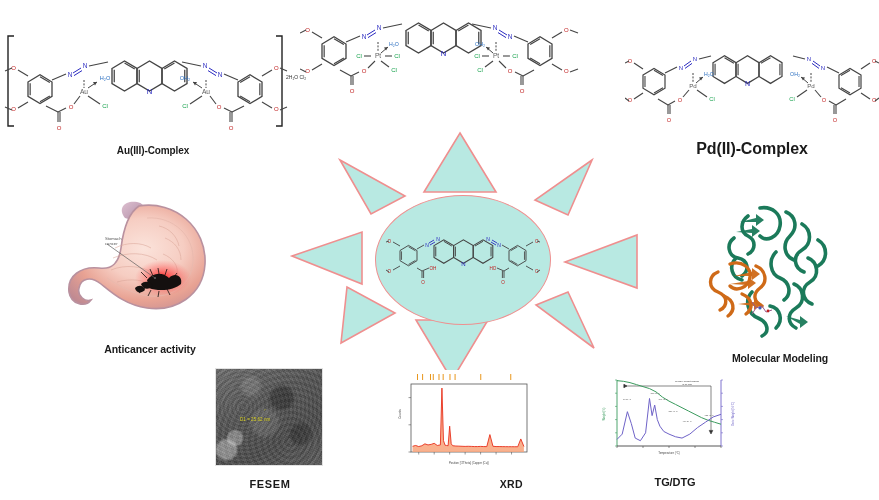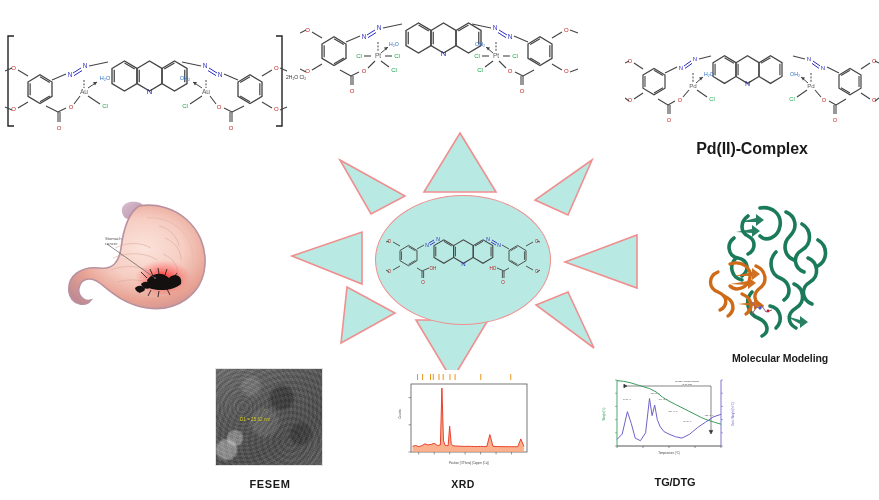--- a/index.html
+++ b/index.html
@@ -169,20 +169,21 @@
       <line x1="206" y1="74" x2="212" y2="82" stroke="#444" stroke-width="1.1"></line>
       <text x="215" y="87" font-size="6" fill="#c02020" text-anchor="middle" font-family="Liberation Sans, sans-serif">O</text>
       <line x1="220" y1="86" x2="228" y2="90" stroke="#444" stroke-width="1.1"></line>
       <line x1="228" y1="90" x2="240" y2="84" stroke="#444" stroke-width="1.1"></line>
       <line x1="228" y1="90" x2="228" y2="100" stroke="#444" stroke-width="1.1"></line>
       <line x1="226" y1="90" x2="226" y2="100" stroke="#444" stroke-width="1.1"></line>
       <text x="227" y="108" font-size="6" fill="#c02020" text-anchor="middle" font-family="Liberation Sans, sans-serif">O</text>
     </svg>
     <div style="position:absolute;left:282px;top:52px;font-size:5px;color:#333;white-space:nowrap;">2H₂O Cl₂</div>
   </div>
+  <div class="caption" style="left:4px;top:145px;width:298px;font-size:10px;">Au(III)-Complex</div>
 
   <div class="panel" id="pt-complex" style="left:300px;top:4px;width:290px;height:90px;">
     <svg width="290" height="90" viewBox="0 0 290 90">
       <g transform="translate(106,4) scale(1.25)">
           <use href="#acridine-core"></use>
         </g>
 
       <g transform="translate(22,28) scale(1.2)">
           <use href="#aryl-arm"></use>
         </g>
@@ -454,20 +455,21 @@
           <path d="M104,99 L103,105"></path>
         <path d="M112,97 L115,103"></path>
       </g>
 
       <line x1="52" y1="52" x2="100" y2="86" stroke="#5d5d5d" stroke-width=".7"></line>
       <circle cx="100" cy="86" r="1.1" fill="#5d5d5d"></circle>
       <text x="50" y="48" font-size="4.2" fill="#555" text-anchor="start" font-family="Liberation Sans, sans-serif">Stomach</text>
       <text x="50" y="53" font-size="4.2" fill="#555" text-anchor="start" font-family="Liberation Sans, sans-serif">cancer</text>
     </svg>
   </div>
+  <div class="caption" style="left:40px;top:343px;width:220px;font-size:10.5px;">Anticancer activity</div>
 
   <div class="panel" id="modeling-panel" style="left:690px;top:196px;width:180px;height:150px;">
     <svg width="180" height="150" viewBox="0 0 180 150">
       <g fill="none" stroke="#1b7a5a" stroke-width="3.6" stroke-linecap="round">
 
         <path d="M58,20 C50,26 50,36 58,40 C66,44 66,54 58,58"></path>
         <path d="M70,12 C82,10 92,18 90,30 C88,42 76,46 70,40"></path>
         <path d="M96,16 C106,20 108,32 100,40 C92,48 94,60 104,64"></path>
         <path d="M44,42 C36,48 38,60 48,62 C58,64 60,74 52,80"></path>
         <path d="M112,28 C122,34 122,48 112,54 C102,60 104,72 114,76"></path>
@@ -551,21 +553,21 @@
           <line x1="118.53333333333333" x2="118.53333333333333" y1="82" y2="84.5"></line>
         </g>
 
       <polygon id="xrd-area" fill="#f8a37a" opacity=".85" points="19.55,82 19.55,76.29 22.64,75.47 25.73,76.56 28.83,75.74 31.92,73.84 35.01,74.93 38.11,74.38 41.20,73.30 44.29,75.47 47.39,74.93 48.93,18.08 50.48,70.58 52.03,75.20 53.57,75.47 55.12,75.74 56.67,56.16 58.21,73.84 59.76,75.74 62.85,76.02 65.95,76.15 69.04,76.29 72.13,76.42 75.23,76.29 78.32,76.42 81.41,76.56 84.51,76.56 87.60,76.42 90.69,76.56 93.79,76.61 96.88,64.59 99.97,76.29 103.07,76.56 106.16,76.56 109.25,76.61 112.35,76.67 115.44,76.70 118.53,76.70 121.63,76.72 124.72,76.75 127.81,68.94 130.91,76.56 130.91,82"></polygon>
       <polyline id="xrd-line" fill="none" stroke="#e8301c" stroke-width=".9" points="19.55,76.29 22.64,75.47 25.73,76.56 28.83,75.74 31.92,73.84 35.01,74.93 38.11,74.38 41.20,73.30 44.29,75.47 47.39,74.93 48.93,18.08 50.48,70.58 52.03,75.20 53.57,75.47 55.12,75.74 56.67,56.16 58.21,73.84 59.76,75.74 62.85,76.02 65.95,76.15 69.04,76.29 72.13,76.42 75.23,76.29 78.32,76.42 81.41,76.56 84.51,76.56 87.60,76.42 90.69,76.56 93.79,76.61 96.88,64.59 99.97,76.29 103.07,76.56 106.16,76.56 109.25,76.61 112.35,76.67 115.44,76.70 118.53,76.70 121.63,76.72 124.72,76.75 127.81,68.94 130.91,76.56"></polyline>
 
       <text x="8" y="44" font-size="3" fill="#444" text-anchor="middle" transform="rotate(-90 8 44)" id="xrd-ylabel" font-family="Liberation Sans, sans-serif">Counts</text>
       <text x="76" y="94" font-size="2.8" fill="#444" text-anchor="middle" id="xrd-xlabel" font-family="Liberation Sans, sans-serif">Position [°2Theta] (Copper (Cu))</text>
     </svg>
   </div>
-  <div class="caption" style="left:403px;top:478px;width:120px;font-size:10.5px;letter-spacing:.4px;">XRD</div>
+  <div class="caption" style="left:403px;top:478px;width:120px;font-size:10.5px;letter-spacing:.4px;text-align:right;">XRD</div>
 
   <div class="chartframe" id="tgdtg-chart" style="left:595px;top:372px;width:148px;height:92px;">
     <svg id="tg-svg" width="148" height="92" viewBox="0 0 148 92">
 
       <line x1="22" y1="8" x2="22" y2="74" stroke="#3b9b5e" stroke-width=".9"></line>
 
       <line x1="126" y1="8" x2="126" y2="74" stroke="#6f63c8" stroke-width=".9"></line>
 
       <line x1="22" y1="74" x2="126" y2="74" stroke="#444" stroke-width=".9"></line>
       <g id="tg-yticks" stroke="#3b9b5e" stroke-width=".6">

